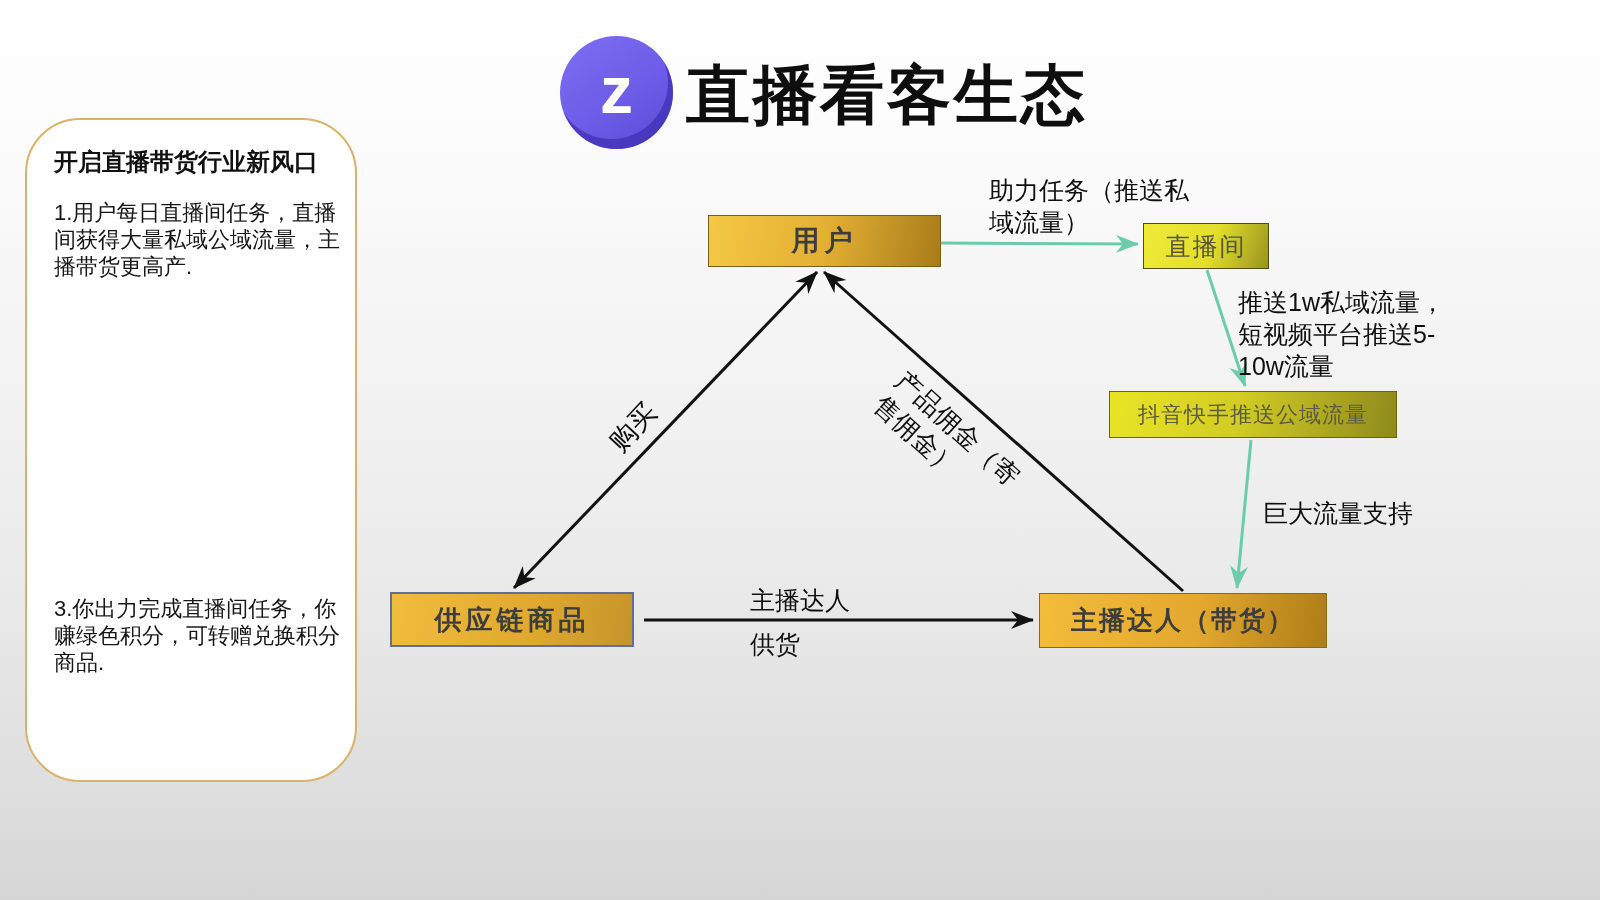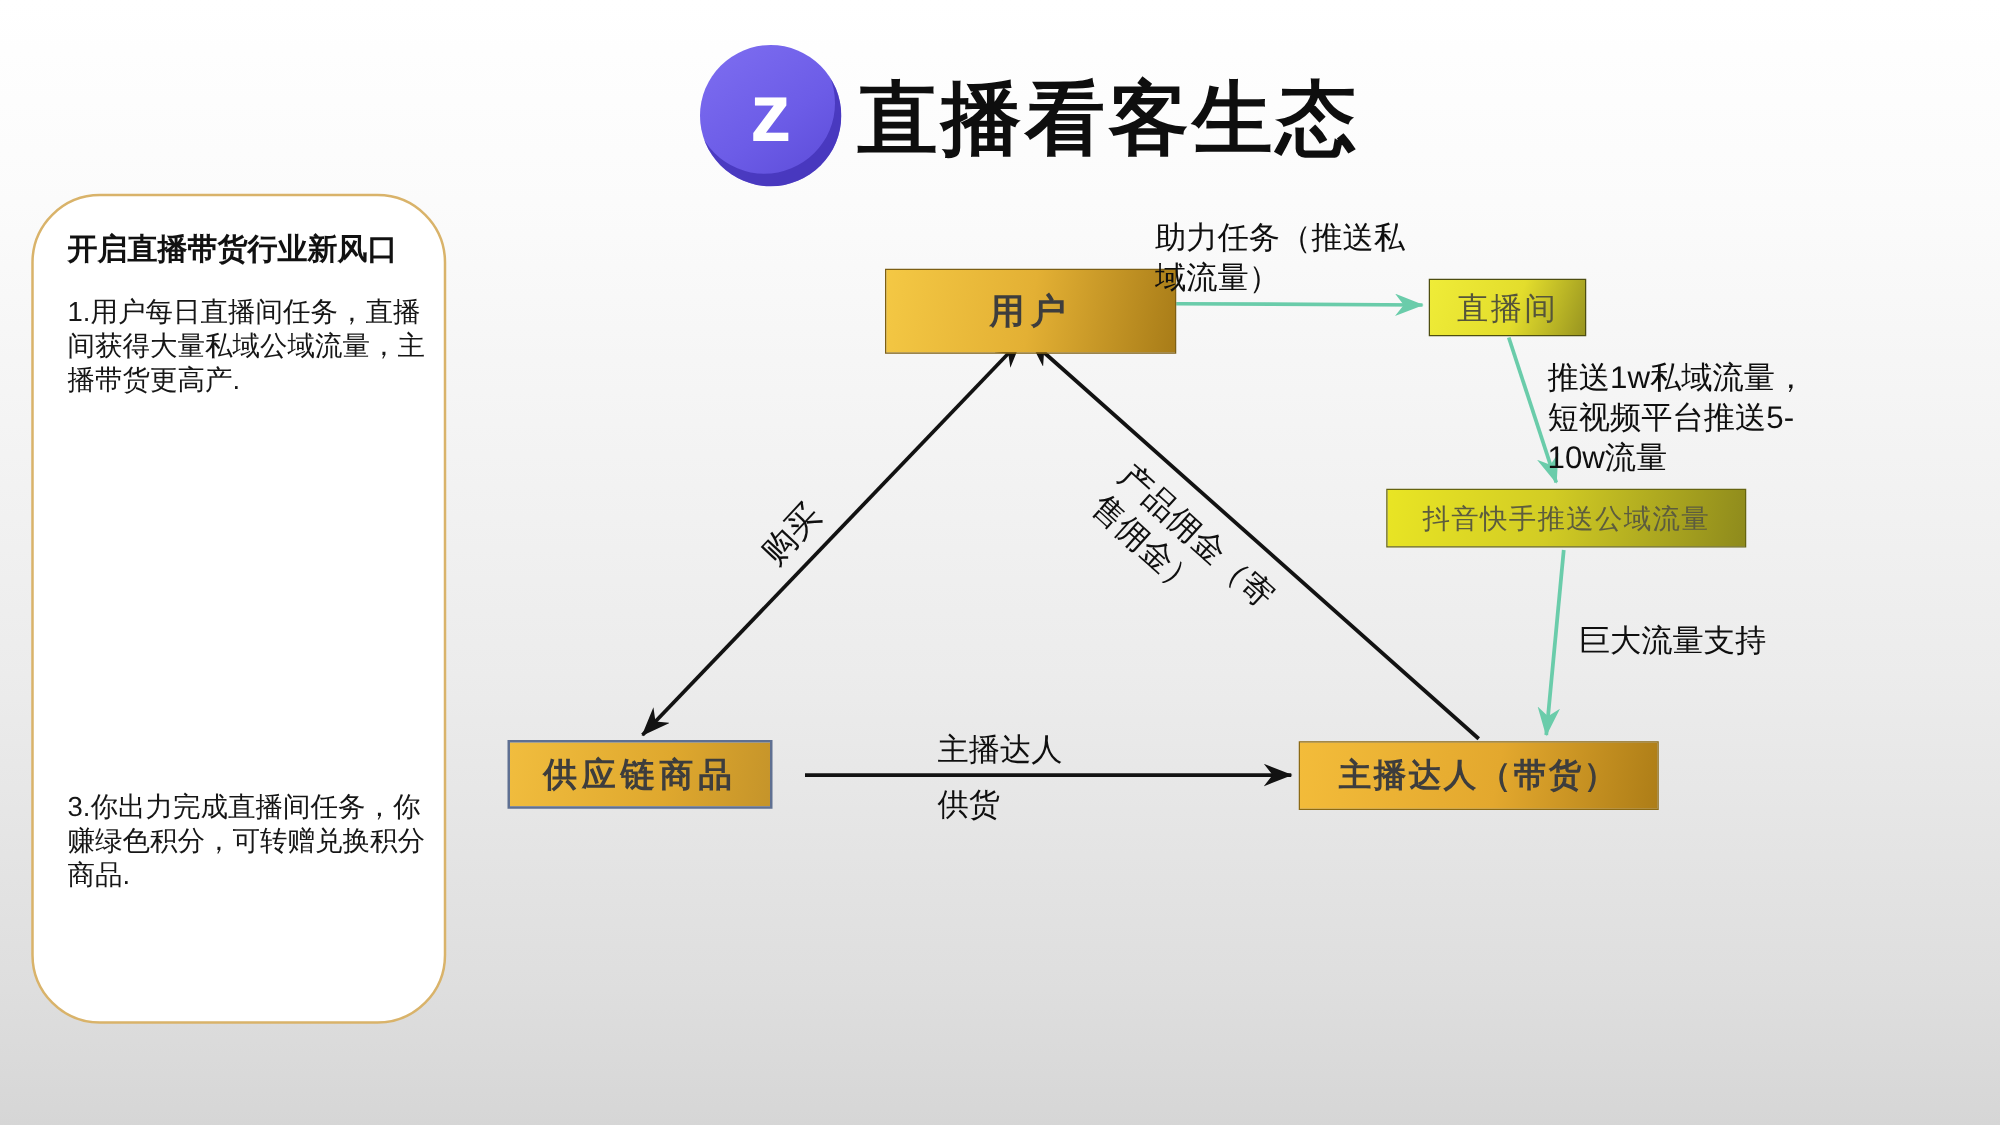--- a/index.html
+++ b/index.html
@@ -22,62 +22,61 @@
   .page-title{
     position:absolute;left:686px;top:52px;font-size:64px;font-weight:900;
     letter-spacing:3px;color:#0e0e0e;
   }
 
   
   .info-panel{
     position:absolute;left:25px;top:118px;width:332px;height:664px;
     background:#ffffff;border:2px solid #d9b36a;border-radius:55px;
     box-sizing:border-box;
-    margin-top:37px;
   }
   .info-heading{position:absolute;left:27px;top:26px;font-size:24px;font-weight:bold;width:290px;}
   .info-point{position:absolute;left:27px;width:290px;font-size:22px;line-height:1.22;color:#161616;}
   .info-point.p1{top:80px;}
   .info-point.p2{top:250px;}
   .info-point.p3{top:476px;}
 
   
   .node{
     position:absolute;display:flex;align-items:center;justify-content:center;
     box-sizing:border-box;font-weight:bold;
   }
   .node-user{
-    left:708px;top:215px;width:233px;height:68px;
+    left:708px;top:215px;width:233px;height:52px;
     background:linear-gradient(100deg,#f4c844 0%,#e3b034 50%,#a87c18 100%);
     border:1px solid #7d5f14;font-size:28px;color:#3d3d3d;letter-spacing:5px;
   }
   .node-live-room{
     left:1143px;top:223px;width:126px;height:46px;
     background:linear-gradient(110deg,#efec38 0%,#e3dd2c 55%,#989420 100%);
     border:1px solid #4e4e10;font-size:25px;color:#55553a;font-weight:normal;letter-spacing:2px;
   }
   .node-douyin{
     left:1109px;top:391px;width:288px;height:47px;
     background:linear-gradient(100deg,#e9e524 0%,#d2cc24 45%,#8e8a1c 100%);
     border:1px solid #66640f;font-size:22px;color:#5c5c3e;font-weight:normal;letter-spacing:1px;
   }
   .node-anchor{
     left:1039px;top:593px;width:288px;height:55px;
     background:linear-gradient(100deg,#f3bc3a 0%,#e3a82e 55%,#ad7d17 100%);
     border:1px solid #8c6a14;font-size:26px;color:#3d3d3d;letter-spacing:2px;
   }
   .node-supply{
-    left:390px;top:592px;width:212px;height:55px;
+    left:390px;top:592px;width:244px;height:55px;
     background:linear-gradient(100deg,#f1bd3e 0%,#dfa82e 60%,#c5942a 100%);
-    border:2px solid #5f7092;font-size:27px;color:#3d3d3d;letter-spacing:4px;margin-left:16px;
+    border:2px solid #5f7092;font-size:27px;color:#3d3d3d;letter-spacing:4px;
   }
 
   
   .edge-label{position:absolute;font-size:25px;line-height:1.28;white-space:pre-line;color:#0f0f0f;}
-  .lbl-assist{left:924px;top:174px;}
+  .lbl-assist{left:989px;top:174px;}
   .lbl-push{left:1238px;top:286px;}
   .lbl-huge{left:1263px;top:497px;}
   .lbl-consign{left:750px;top:584px;}
   .lbl-supply-goods{left:750px;top:628px;}
   .lbl-buy{left:606px;top:410px;font-size:27px;transform:rotate(-47deg);}
   .lbl-commission{left:868px;top:408px;font-size:26px;transform:rotate(42deg);text-align:left;}
 
   svg.arrows{position:absolute;left:0;top:0;}
 </style>
 </head>

